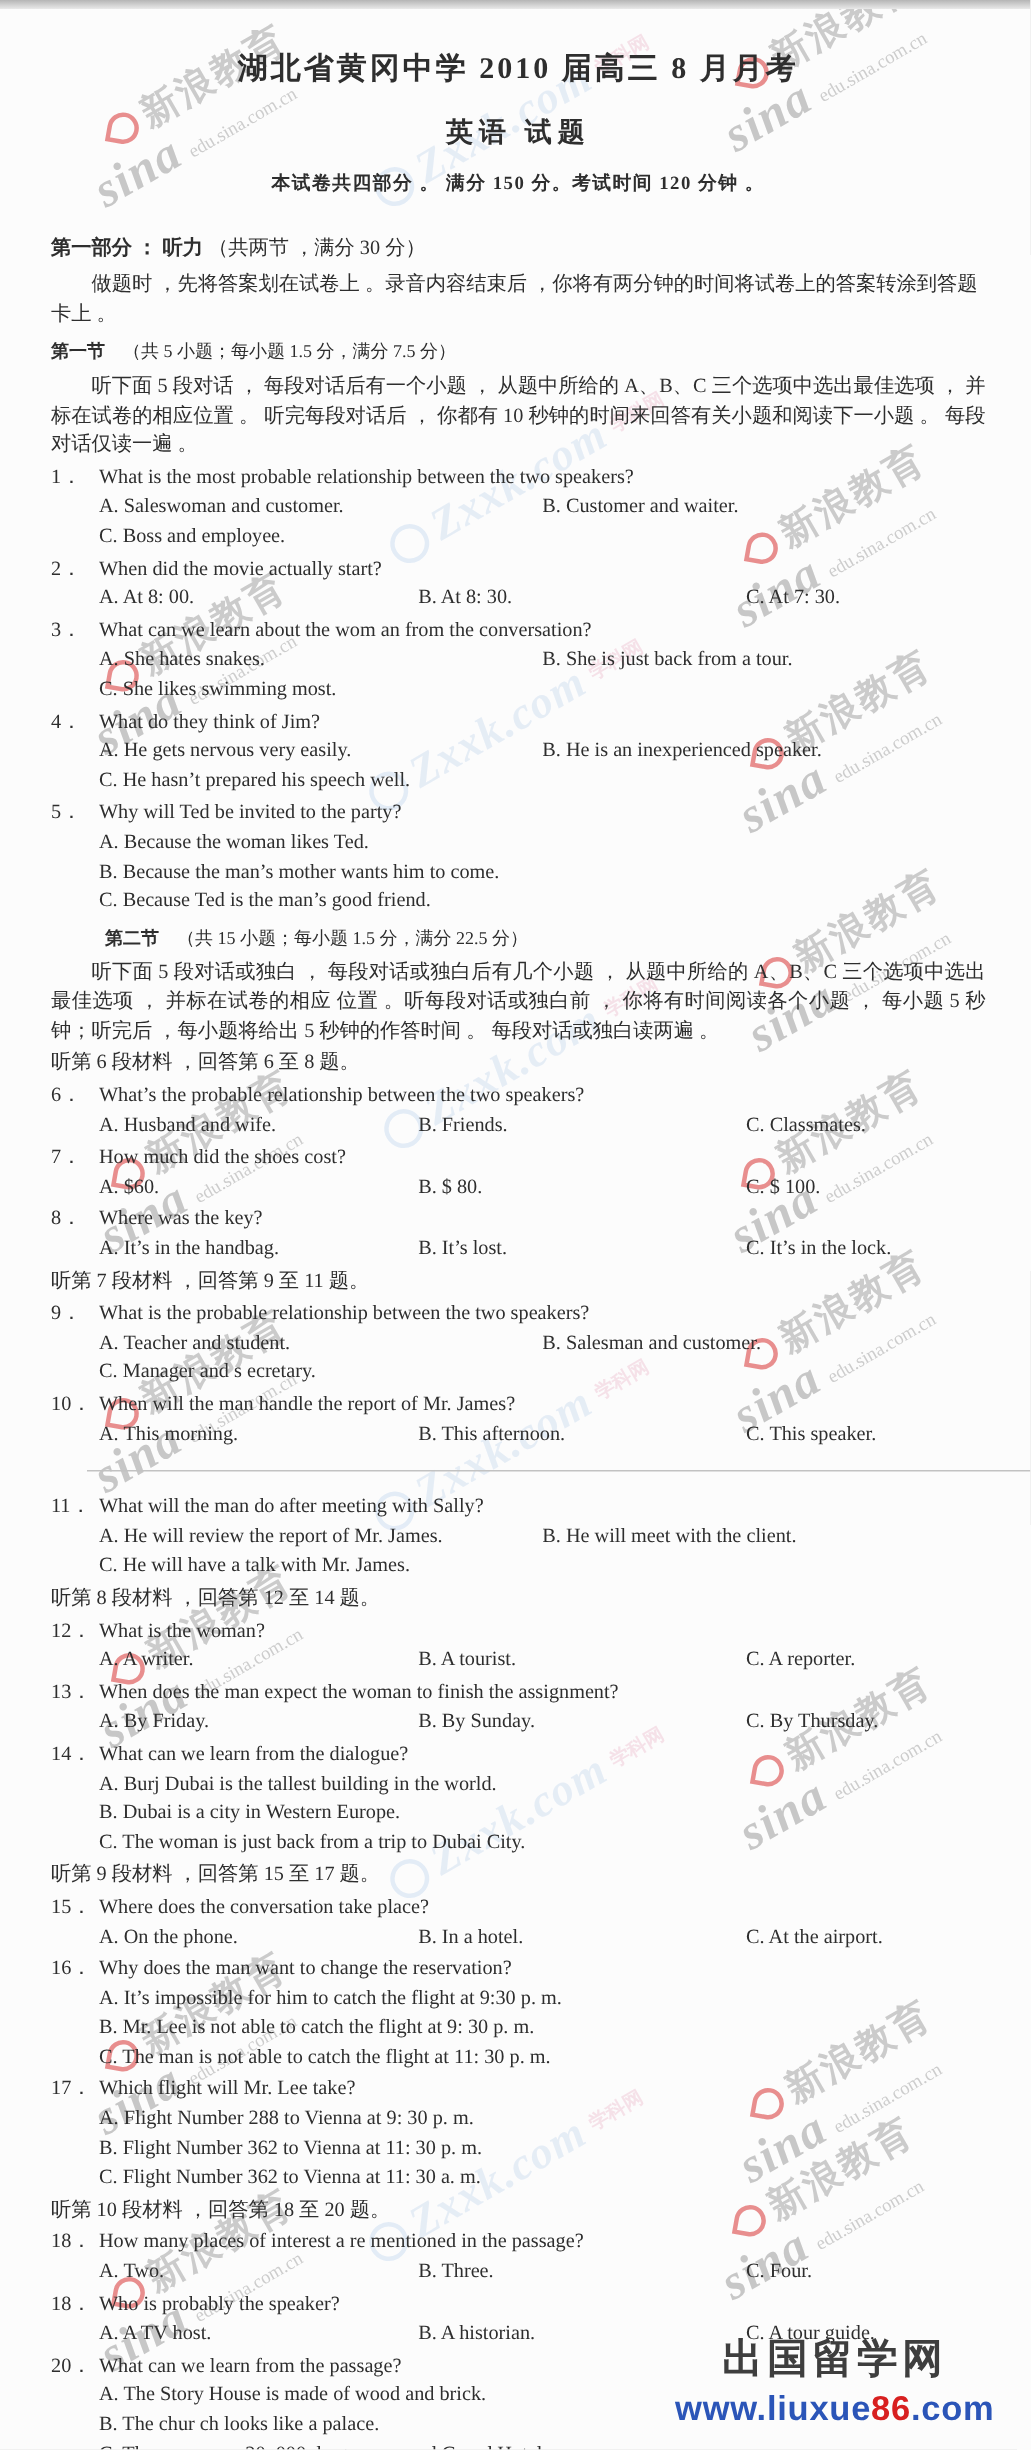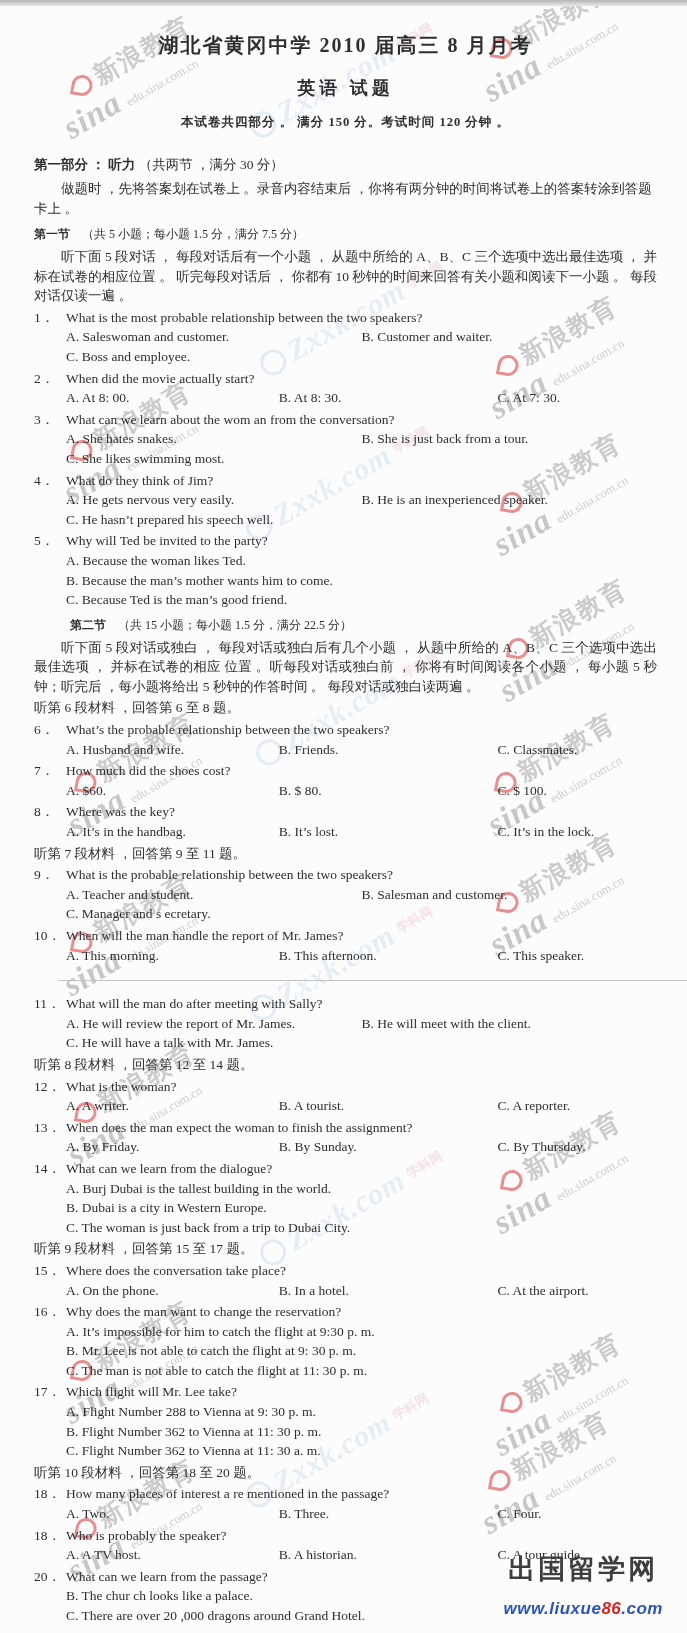--- a/index.html
+++ b/index.html
@@ -48,21 +48,21 @@
   .wm-zxxk{display:flex;align-items:center;opacity:.55;}
   .zx-circle{display:inline-block;width:20px;height:20px;margin-right:6px;
              border:3px solid #cfdff2;border-radius:50%;}
   .zx-logo{font-size:30px;font-weight:700;font-style:italic;color:#d4e1f1;letter-spacing:1px;}
   .zx-cn{font-size:13px;color:#f0ccd9;margin-left:6px;font-weight:700;}
 
   
   .footer-brand{position:absolute;z-index:3;right:24px;bottom:14px;text-align:center;
                 font-family:"Liberation Sans",sans-serif;}
   .brand-name{font-size:27px;font-weight:700;color:#3e3e3e;letter-spacing:3px;}
-  .brand-url{font-size:17px;font-weight:700;margin-top:12px;letter-spacing:.5px;font-style:italic;}
+  .brand-url{font-size:23px;font-weight:700;margin-top:2px;letter-spacing:.5px;}
   .brand-url .u{color:#2b55b8;}
   .brand-url .r{color:#d82020;}
 </style>
 </head>
 <body>
 
 <div class="page">
   <div class="top-strip"></div>
   <div id="wm-layer">
       <div class="wm wm-sina" style="left: 48px; top: 45px;">
@@ -518,20 +518,23 @@
             <span class="opt">B. A historian.</span>
             <span class="opt">C. A tour guide.</span>
           </div>
         </div>
         <div class="q">
           <div class="q-line">
             <span class="q-num">20．</span>
             <span class="q-text">What can we learn from the passage?</span>
           </div>
           <div class="opt-row cols1">
+            <span class="opt">A. The Story House is made of wood and brick.</span>
+          </div>
+          <div class="opt-row cols1">
             <span class="opt">B. The chur ch looks like a palace.</span>
           </div>
           <div class="opt-row cols1">
             <span class="opt">C. There are over 20 ,000 dragons around Grand Hotel.</span>
           </div>
         </div>
       </div>
   </div>
 
   <div class="footer-brand">

